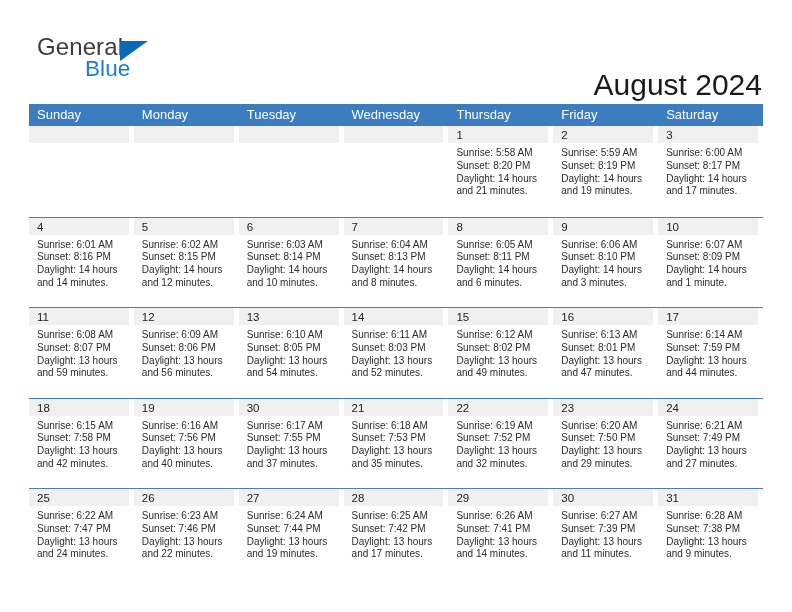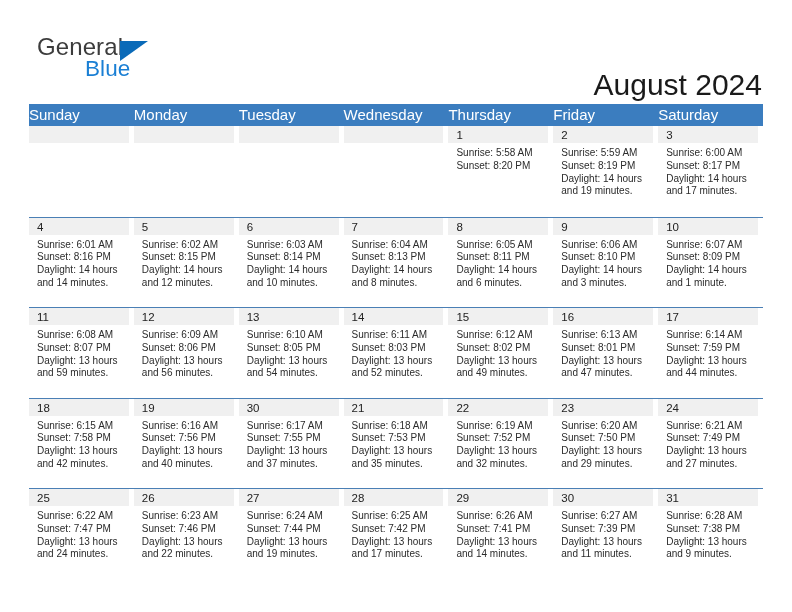--- a/index.html
+++ b/index.html
@@ -95,22 +95,23 @@
   }
   .weekday-row {
     display: flex;
     width: 734px;
     height: 22px;
     background: #3b7dbf;
   }
   .weekday {
     flex: 1 1 0;
     color: #ffffff;
-    font-size: 15px;
+    font-size: 13px;
     line-height: 22px;
+    padding-left: 8px;
     box-sizing: border-box;
     white-space: nowrap;
   }
 
   .week-row {
     display: flex;
     width: 734px;
     height: 90.5px;
     border-top: 1.3px solid #4a7fb5;
     box-sizing: border-box;
@@ -200,20 +201,21 @@
           </div>
           <div class="day-cell empty">
             <div class="day-band"></div>
           </div>
           <div class="day-cell">
             <div class="day-band"></div>
             <div class="day-num">1</div>
             <div class="day-info">
               <div>Sunrise: 5:58 AM</div>
               <div>Sunset: 8:20 PM</div>
+              <div class="wrap">Daylight: 14 hours and 21 minutes.</div>
             </div>
           </div>
           <div class="day-cell">
             <div class="day-band"></div>
             <div class="day-num">2</div>
             <div class="day-info">
               <div>Sunrise: 5:59 AM</div>
               <div>Sunset: 8:19 PM</div>
               <div class="wrap">Daylight: 14 hours and 19 minutes.</div>
             </div>

